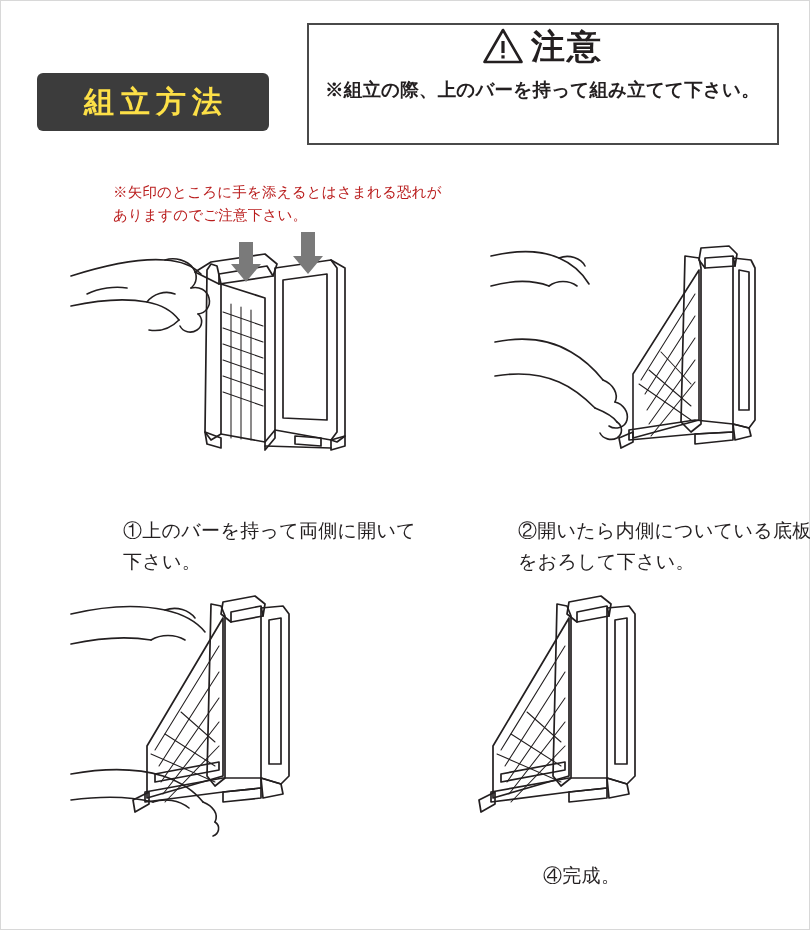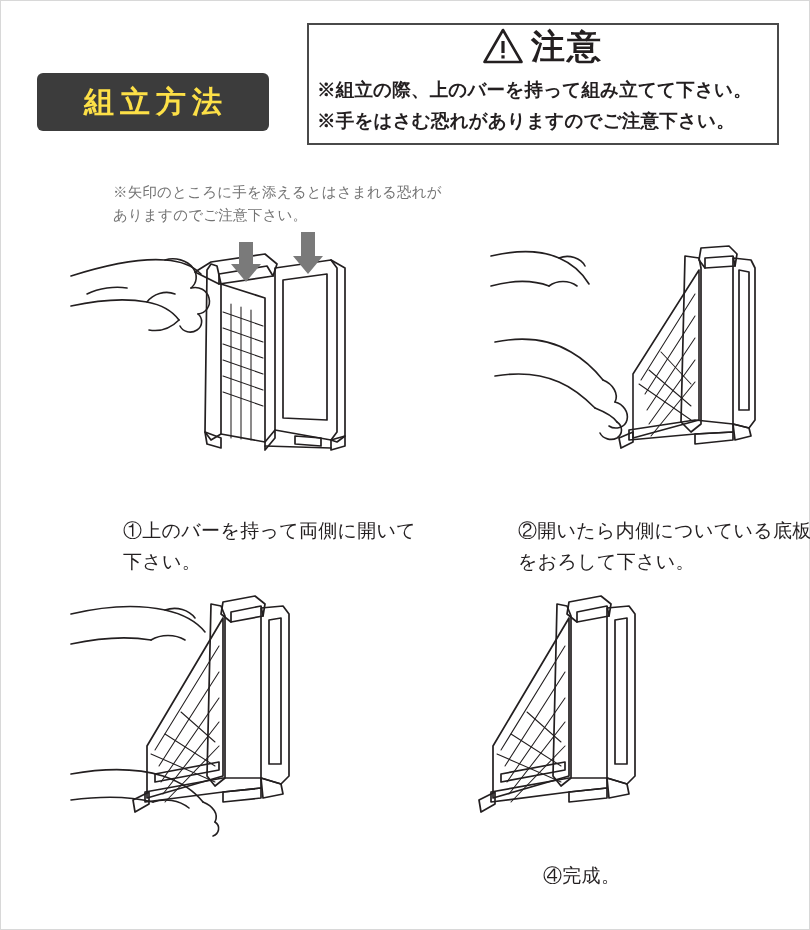--- a/index.html
+++ b/index.html
@@ -85,42 +85,42 @@
   }
   .warn-tri svg { display: block; }
   .caution-heading .label {
     font-size: 34px;
     font-weight: bold;
     letter-spacing: 2px;
     line-height: 1;
   }
   .caution-lines {
     position: absolute;
-    left: 316px;
+    left: 324px;
     top: 74px;
     width: 446px;
   }
   .caution-lines div {
     font-size: 18.5px;
     font-weight: bold;
     letter-spacing: 0.2px;
     line-height: 1.65;
     white-space: nowrap;
   }
 
   
   .arrow-note {
     position: absolute;
     left: 112px;
     top: 180px;
     width: 330px;
     font-size: 14.5px;
     line-height: 1.6;
     letter-spacing: 0.2px;
-    color: #737373;
+    color: #b91c1c;
   }
 
   
   .figs {
     position: absolute;
     left: 8px;
     top: 215px;
     width: 810px;
     height: 700px;
   }
@@ -167,21 +167,20 @@
             <rect x="18.4" y="13" width="3.2" height="12" fill="#231f20"></rect>
             <rect x="18.4" y="27.3" width="3.2" height="3.2" fill="#231f20"></rect>
           </svg>
         </span>
         <span class="label">注意</span>
       </div>
     </div>
 
     <div class="caution-lines">
       <div>※組立の際、上のバーを持って組み立てて下さい。</div>
-      <div>※手をはさむ恐れがありますのでご注意下さい。</div>
     </div>
   </div>
 
   <div class="arrow-note">※矢印のところに手を添えるとはさまれる恐れがありますのでご注意下さい。</div>
 
   <div class="figs">
 
     <div class="cell c1">
       <svg class="fig-svg" width="360" height="290" viewBox="0 0 360 290">
         <g fill="none" stroke="#231f20" stroke-width="1.6" stroke-linejoin="round" stroke-linecap="round">

